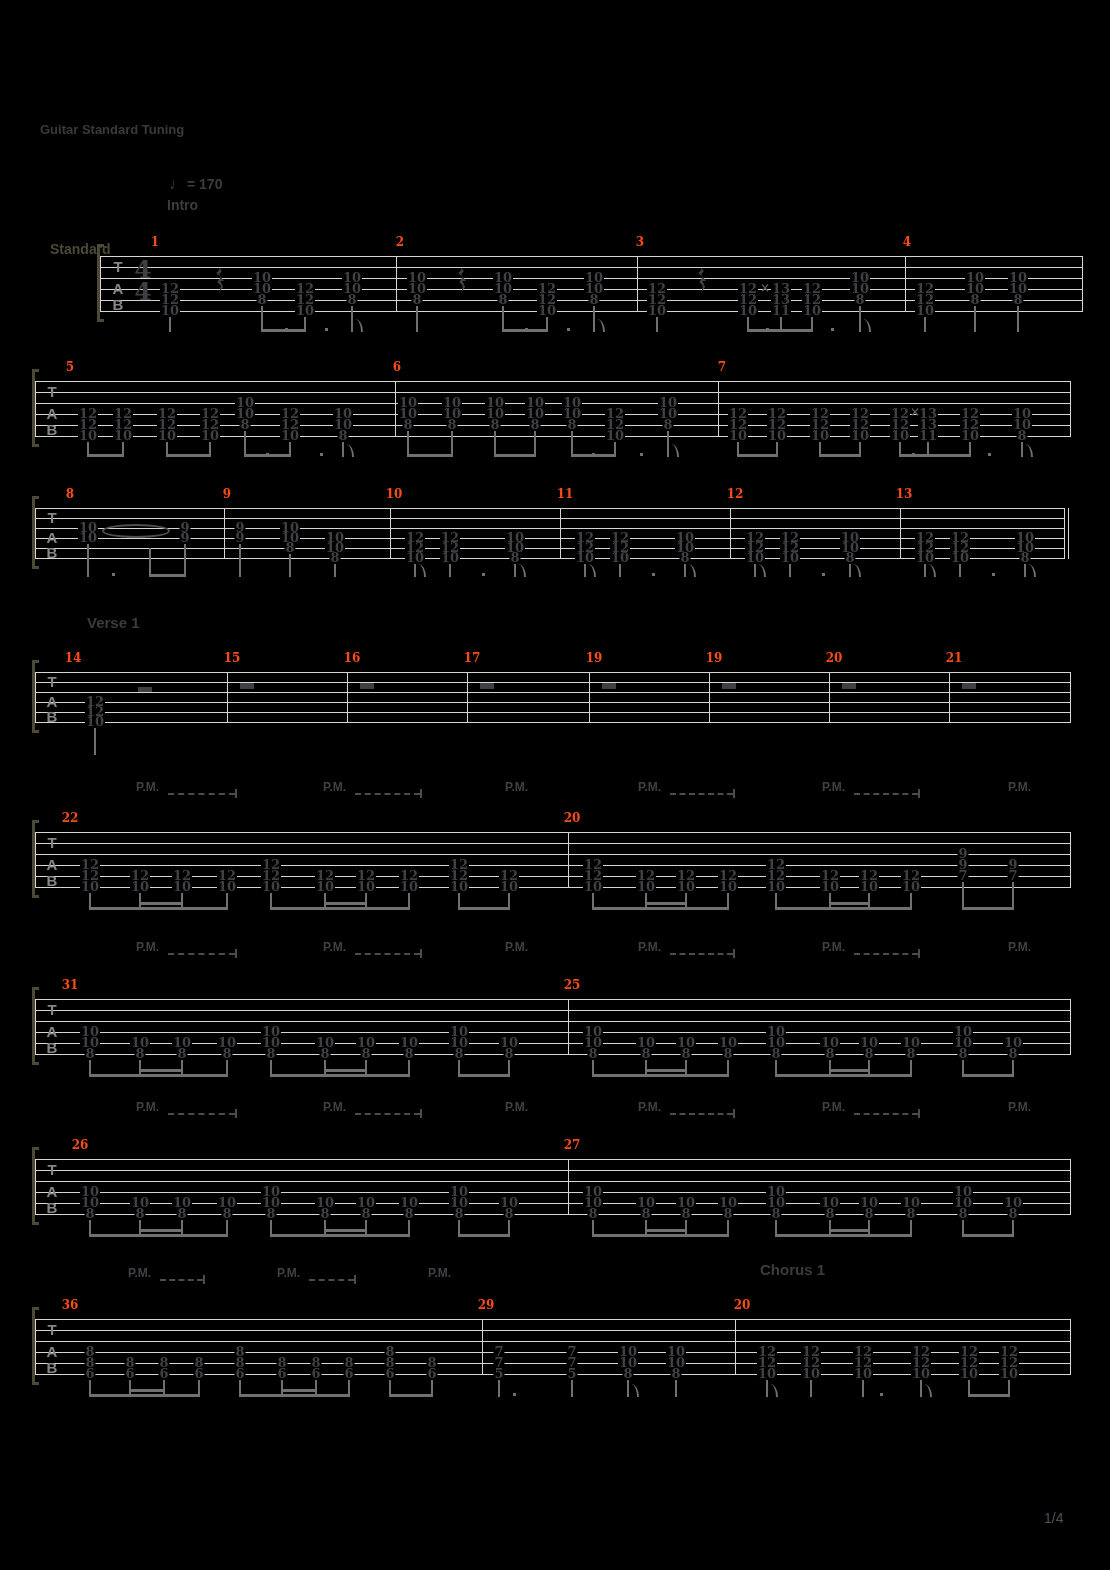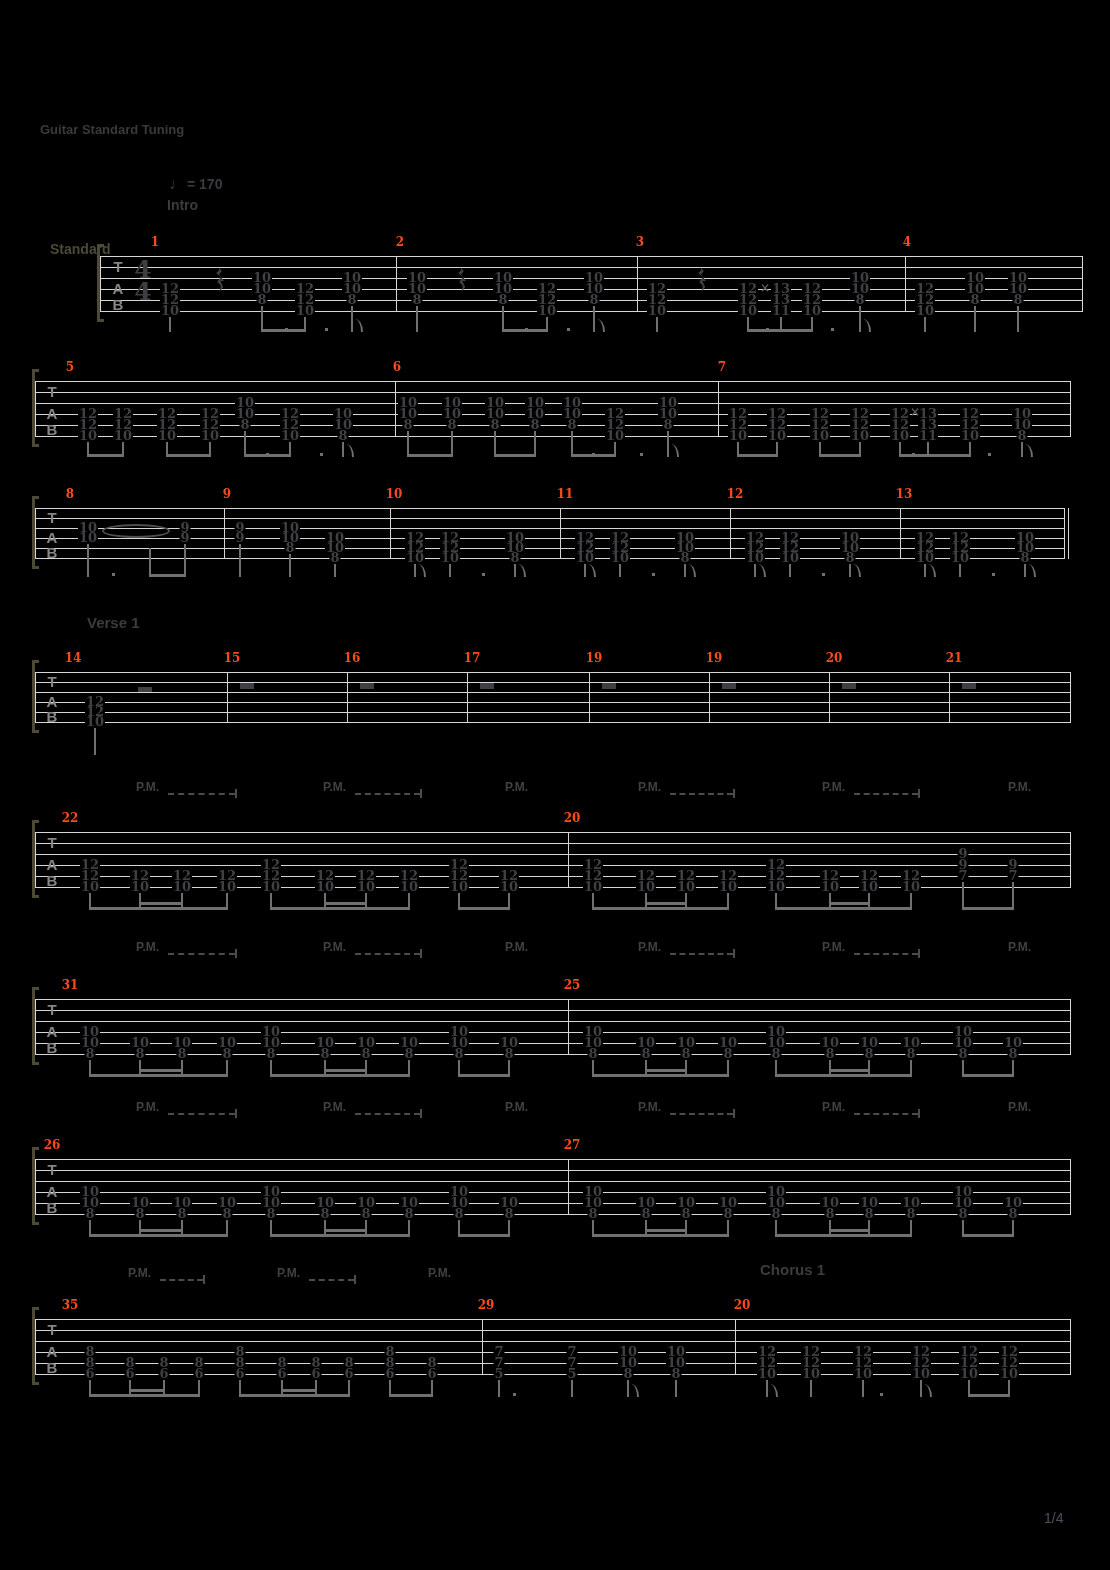--- a/index.html
+++ b/index.html
@@ -659,21 +659,21 @@
       <div class="abs sline" style="left: 35px; top: 1181px; width: 1035px;"></div>
       <div class="abs sline" style="left: 35px; top: 1192px; width: 1035px;"></div>
       <div class="abs sline" style="left: 35px; top: 1203px; width: 1035px;"></div>
       <div class="abs sline" style="left: 35px; top: 1214px; width: 1035px;"></div>
       <div class="abs brk" style="left: 32px; top: 1150px; height: 72px;"></div>
       <div class="abs clef" style="left: 52px; top: 1168.9px;">T</div>
       <div class="abs clef" style="left: 52px; top: 1190.9px;">A</div>
       <div class="abs clef" style="left: 52px; top: 1207.4px;">B</div>
       <div class="abs bline" style="left: 35px; top: 1159px; height: 56px;"></div>
       <div class="abs bline" style="left: 568px; top: 1159px; height: 56px;"></div>
-      <div class="abs mnum" style="left: 52px; top: 1138px;">26</div>
+      <div class="abs mnum" style="left: 80px; top: 1138px;">26</div>
       <div class="abs note" style="left: 90px; top: 1192px;">10</div>
       <div class="abs note" style="left: 90px; top: 1203px;">10</div>
       <div class="abs note" style="left: 90px; top: 1214px;">8</div>
       <div class="abs stem" style="left: 89px; top: 1220px; height: 17px;"></div>
       <div class="abs note" style="left: 140px; top: 1203px;">10</div>
       <div class="abs note" style="left: 140px; top: 1214px;">8</div>
       <div class="abs stem" style="left: 139px; top: 1220px; height: 17px;"></div>
       <div class="abs note" style="left: 182px; top: 1203px;">10</div>
       <div class="abs note" style="left: 182px; top: 1214px;">8</div>
       <div class="abs stem" style="left: 181px; top: 1220px; height: 17px;"></div>
@@ -750,21 +750,21 @@
       <div class="abs sline" style="left: 35px; top: 1341px; width: 1035px;"></div>
       <div class="abs sline" style="left: 35px; top: 1352px; width: 1035px;"></div>
       <div class="abs sline" style="left: 35px; top: 1363px; width: 1035px;"></div>
       <div class="abs sline" style="left: 35px; top: 1374px; width: 1035px;"></div>
       <div class="abs brk" style="left: 32px; top: 1310px; height: 72px;"></div>
       <div class="abs clef" style="left: 52px; top: 1328.9px;">T</div>
       <div class="abs clef" style="left: 52px; top: 1350.9px;">A</div>
       <div class="abs clef" style="left: 52px; top: 1367.4px;">B</div>
       <div class="abs bline" style="left: 35px; top: 1319px; height: 56px;"></div>
       <div class="abs bline" style="left: 482px; top: 1319px; height: 56px;"></div>
-      <div class="abs mnum" style="left: 70px; top: 1298px;">35</div>
+      <div class="abs mnum" style="left: 70px; top: 1298px;">36</div>
       <div class="abs note" style="left: 90px; top: 1352px;">8</div>
       <div class="abs note" style="left: 90px; top: 1363px;">8</div>
       <div class="abs note" style="left: 90px; top: 1374px;">6</div>
       <div class="abs stem" style="left: 89px; top: 1380px; height: 17px;"></div>
       <div class="abs note" style="left: 130px; top: 1363px;">8</div>
       <div class="abs note" style="left: 130px; top: 1374px;">6</div>
       <div class="abs stem" style="left: 129px; top: 1380px; height: 17px;"></div>
       <div class="abs note" style="left: 164px; top: 1363px;">8</div>
       <div class="abs note" style="left: 164px; top: 1374px;">6</div>
       <div class="abs stem" style="left: 163px; top: 1380px; height: 17px;"></div>

